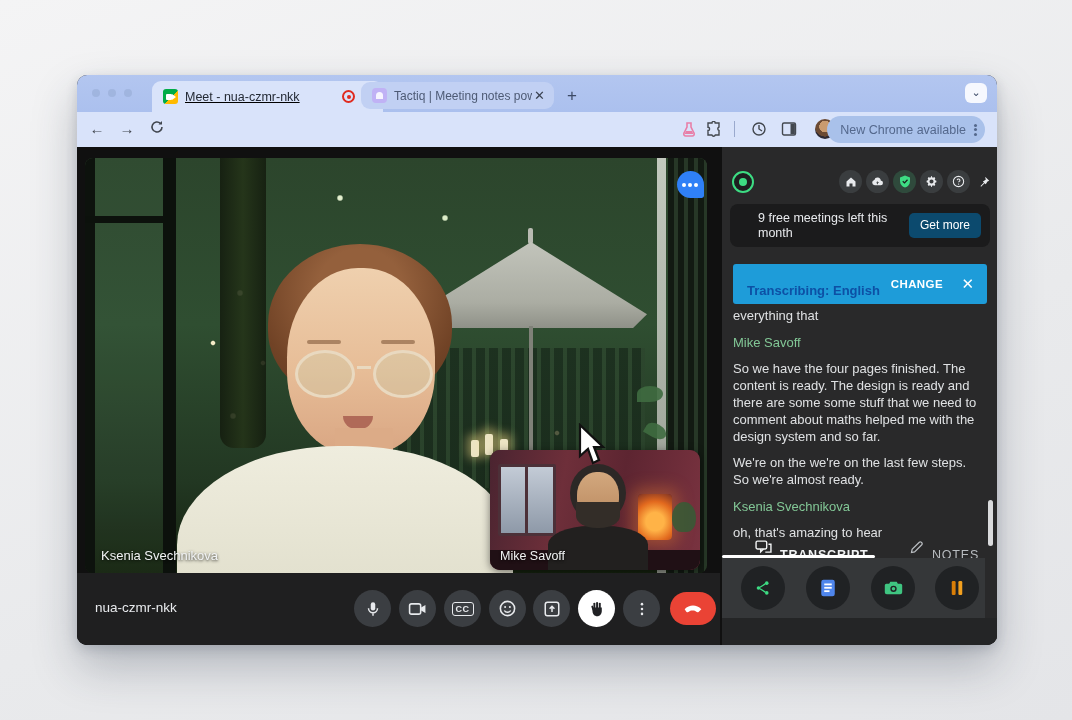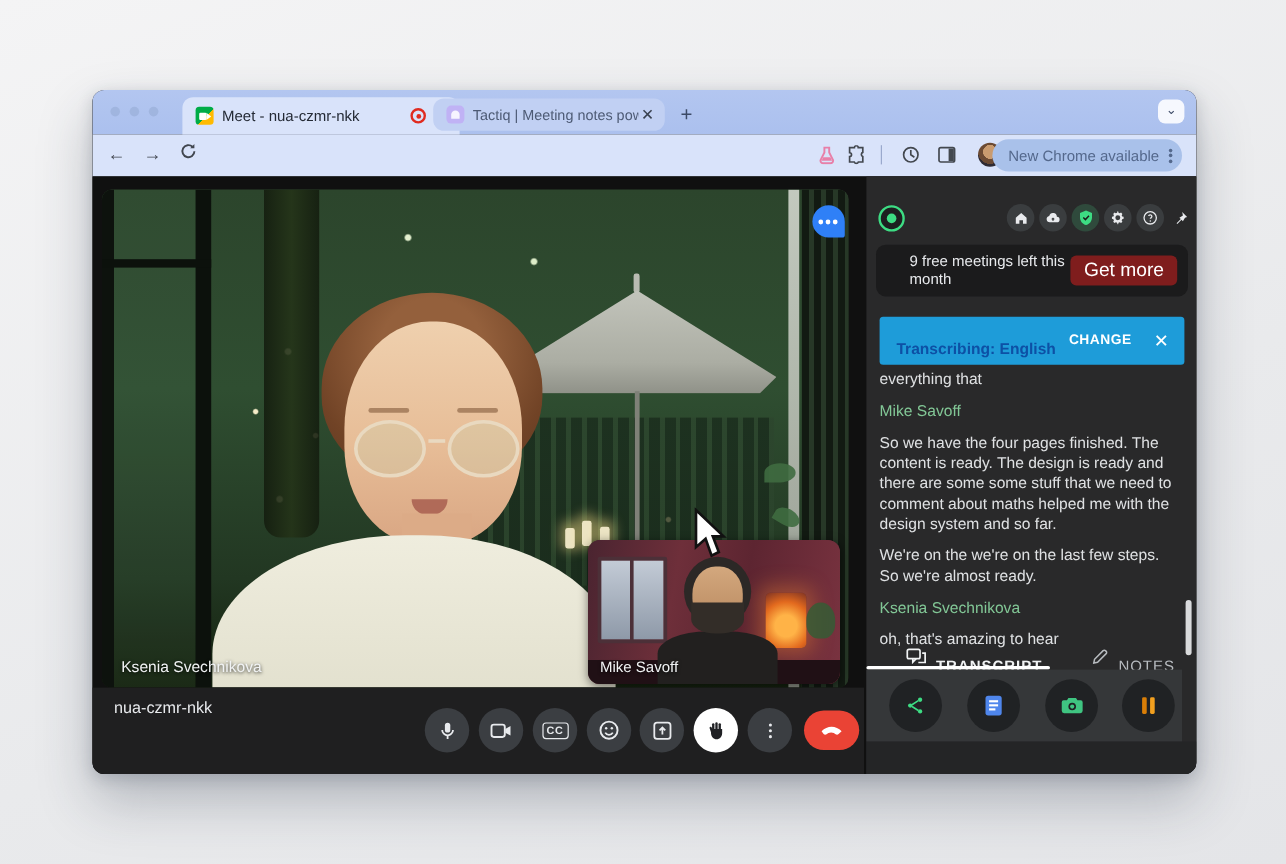--- a/index.html
+++ b/index.html
@@ -9,21 +9,21 @@
   #stage { position:relative; width:1072px; height:720px; }
 
   
   #window { left:77px; top:75px; width:920px; height:570px; border-radius:10px; overflow:hidden;
             box-shadow:0 22px 45px rgba(40,50,70,.28), 0 4px 12px rgba(40,50,70,.18); background:#141414; }
 
   
   #tabstrip { left:0; top:0; width:920px; height:37px; background:linear-gradient(180deg,#b3c6f0,#abc0ee); }
   .traffic { width:8px; height:8px; border-radius:50%; background:#8fa3cc; opacity:.45; top:14px; }
   .tab { top:6px; height:31px; border-radius:9px 9px 0 0; display:flex; align-items:center; }
-  #tab1 { left:75px; width:231px; background:#d9e3fa; }
+  #tab1 { left:75px; width:231px; background:#d9e3fa;text-decoration:underline; }
   #tab2 { left:284px; width:193px; background:#c1d0f3; border-radius:9px; height:27px; top:7px; }
   .favicon { width:15px; height:15px; border-radius:3px; margin:0 7px 0 11px; flex:0 0 auto; position:relative; }
   .fav-meet { background:linear-gradient(135deg,#00ac47 55%,#ffba00 55%); }
   .fav-meet::after { content:""; position:absolute; left:3px; top:4.5px; width:6px; height:6px; background:#fff; border-radius:1px; }
   .fav-meet::before { content:""; position:absolute; right:2px; top:5px; border-left:4px solid #fff; border-top:3px solid transparent; border-bottom:3px solid transparent; }
   .fav-tactiq { background:#c0b2f5; border-radius:4px; }
   .fav-tactiq::after { content:""; position:absolute; left:4px; top:4px; width:7px; height:7px; border-radius:4px 4px 0 0; background:#f6f4ff; }
   .tab-title { font-size:12.5px; color:#242a35; white-space:nowrap; overflow:hidden; flex:1 1 auto; }
   #tab2 .tab-title { color:#4d5a74; font-size:12px; }
   .rec-ring { width:13px; height:13px; border:2px solid #e02b20; border-radius:50%; margin:0 6px; position:relative; flex:0 0 auto; }
@@ -114,35 +114,35 @@
   .pip-face { left:87px; top:22px; width:42px; height:50px; border-radius:46%; background:linear-gradient(180deg,#d3a87e,#b9895f); }
   .pip-beard { left:86px; top:52px; width:44px; height:26px; border-radius:0 0 46% 46%; background:#332d28; }
   .pip-torso { left:58px; top:76px; width:100px; height:44px; border-radius:42% 42% 0 0; background:#22201f; }
   .pip-name { left:10px; bottom:7px; font-size:12.5px; color:#f1f3f4; text-shadow:0 1px 3px rgba(0,0,0,.8); }
 
   
   #cursor { left:499px; top:276px; width:30px; height:44px; z-index:50; }
 
   
   #meetbar { left:0; top:426px; width:643px; height:72px; background:#1f1f20; }
-  #roomcode { left:18px; top:9px; font-size:13.5px; color:#e8eaed; }
+  #roomcode { left:18px; top:27px; font-size:13.5px; color:#e8eaed; }
   .mbtn { top:17px; width:37px; height:37px; border-radius:50%; background:#3b3e42; display:flex; align-items:center; justify-content:center; }
   .mbtn svg { display:block; }
   #cc-btn span { font-size:9px; font-weight:bold; color:#e8eaed; border:1.5px solid #e8eaed; border-radius:3px; padding:1px 3px; letter-spacing:.5px; }
   #endcall { left:593px; top:19px; width:46px; height:33px; border-radius:17px; background:#ea4335; display:flex; align-items:center; justify-content:center; }
 
   
   #panel { left:645px; top:0; width:275px; height:498px; background:#29292a; }
   #tq-logo { left:10px; top:24px; width:22px; height:22px; border-radius:50%; border:2px solid #3ddc83; background:#1d1f20; }
   #tq-logo::after { content:""; position:absolute; left:5px; top:5px; width:8px; height:8px; border-radius:50%; background:#3ddc83; }
   .hicon { top:23px; width:23px; height:23px; border-radius:50%; background:#3a3d3f; display:flex; align-items:center; justify-content:center; }
   .hicon svg { display:block; }
   #quota-card { left:8px; top:57px; width:260px; height:43px; background:#1b1b1c; border-radius:8px; }
   #quota-text { left:28px; top:7px; width:160px; font-size:12.5px; line-height:15px; color:#e8eaed; text-align:left; }
-  #getmore-btn { right:9px; top:9px; height:25px; padding:0 11px; background:#7f1d1d; border-radius:5px; font-size:16px; color:#fff; line-height:25px; }
+  #getmore-btn { right:9px; top:9px; height:25px; padding:0 11px; background:#0c4a6e; border-radius:5px; font-size:12px; color:#fff; line-height:25px; }
   #banner { left:11px; top:117px; width:254px; height:40px; background:#1e9cd9; border-radius:3px; }
   #banner-label { left:14px; top:19px; font-size:13px; font-weight:bold; color:#0d50a5; }
   #change-btn { right:44px; top:14px; font-size:11.5px; font-weight:bold; color:#fff; letter-spacing:.4px; }
   #banner-x { right:13px; top:11px; font-size:15px; color:#fff; }
 
   #transcript-area { left:11px; top:160px; width:252px; color:#dfe1e3; font-size:13px; line-height:17px; }
   .t-cont { margin-bottom:10px; }
   .t-speaker { color:#82c796; margin:10px 0 9px; }
   .t-para { margin-bottom:9px; }
   #scroll-thumb { left:266px; top:353px; width:5px; height:46px; border-radius:3px; background:#d9dadc; }

